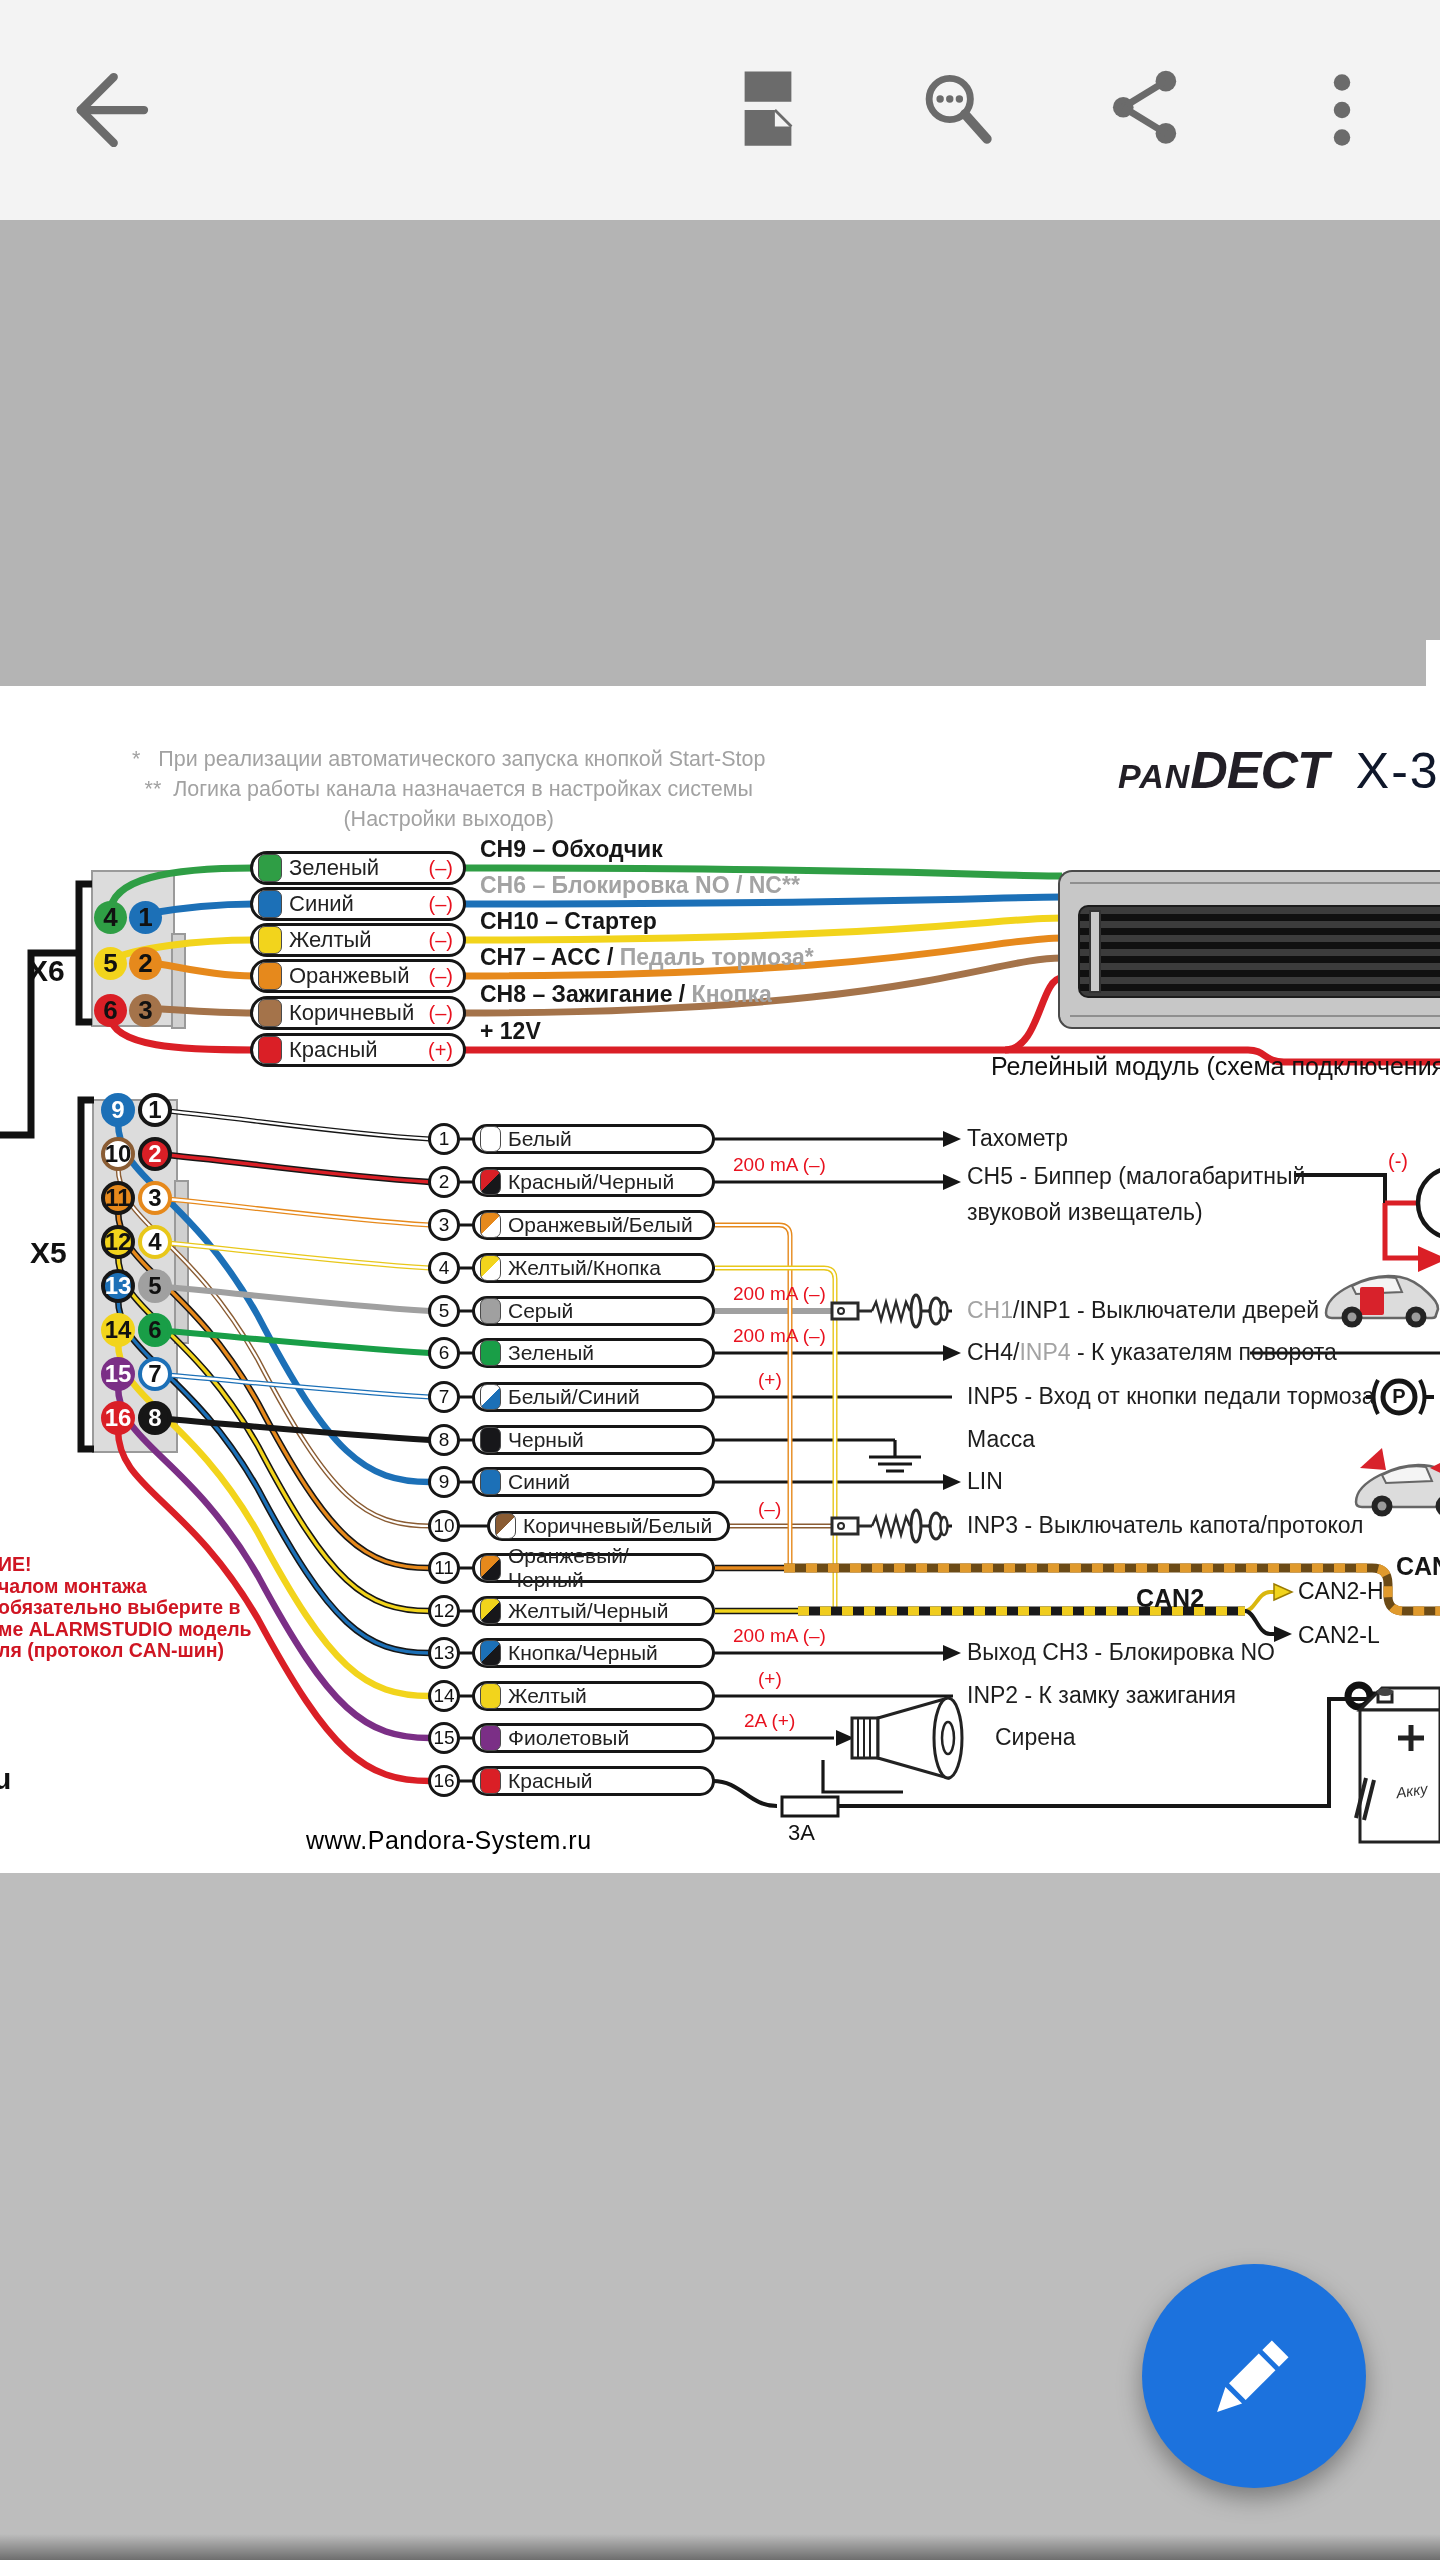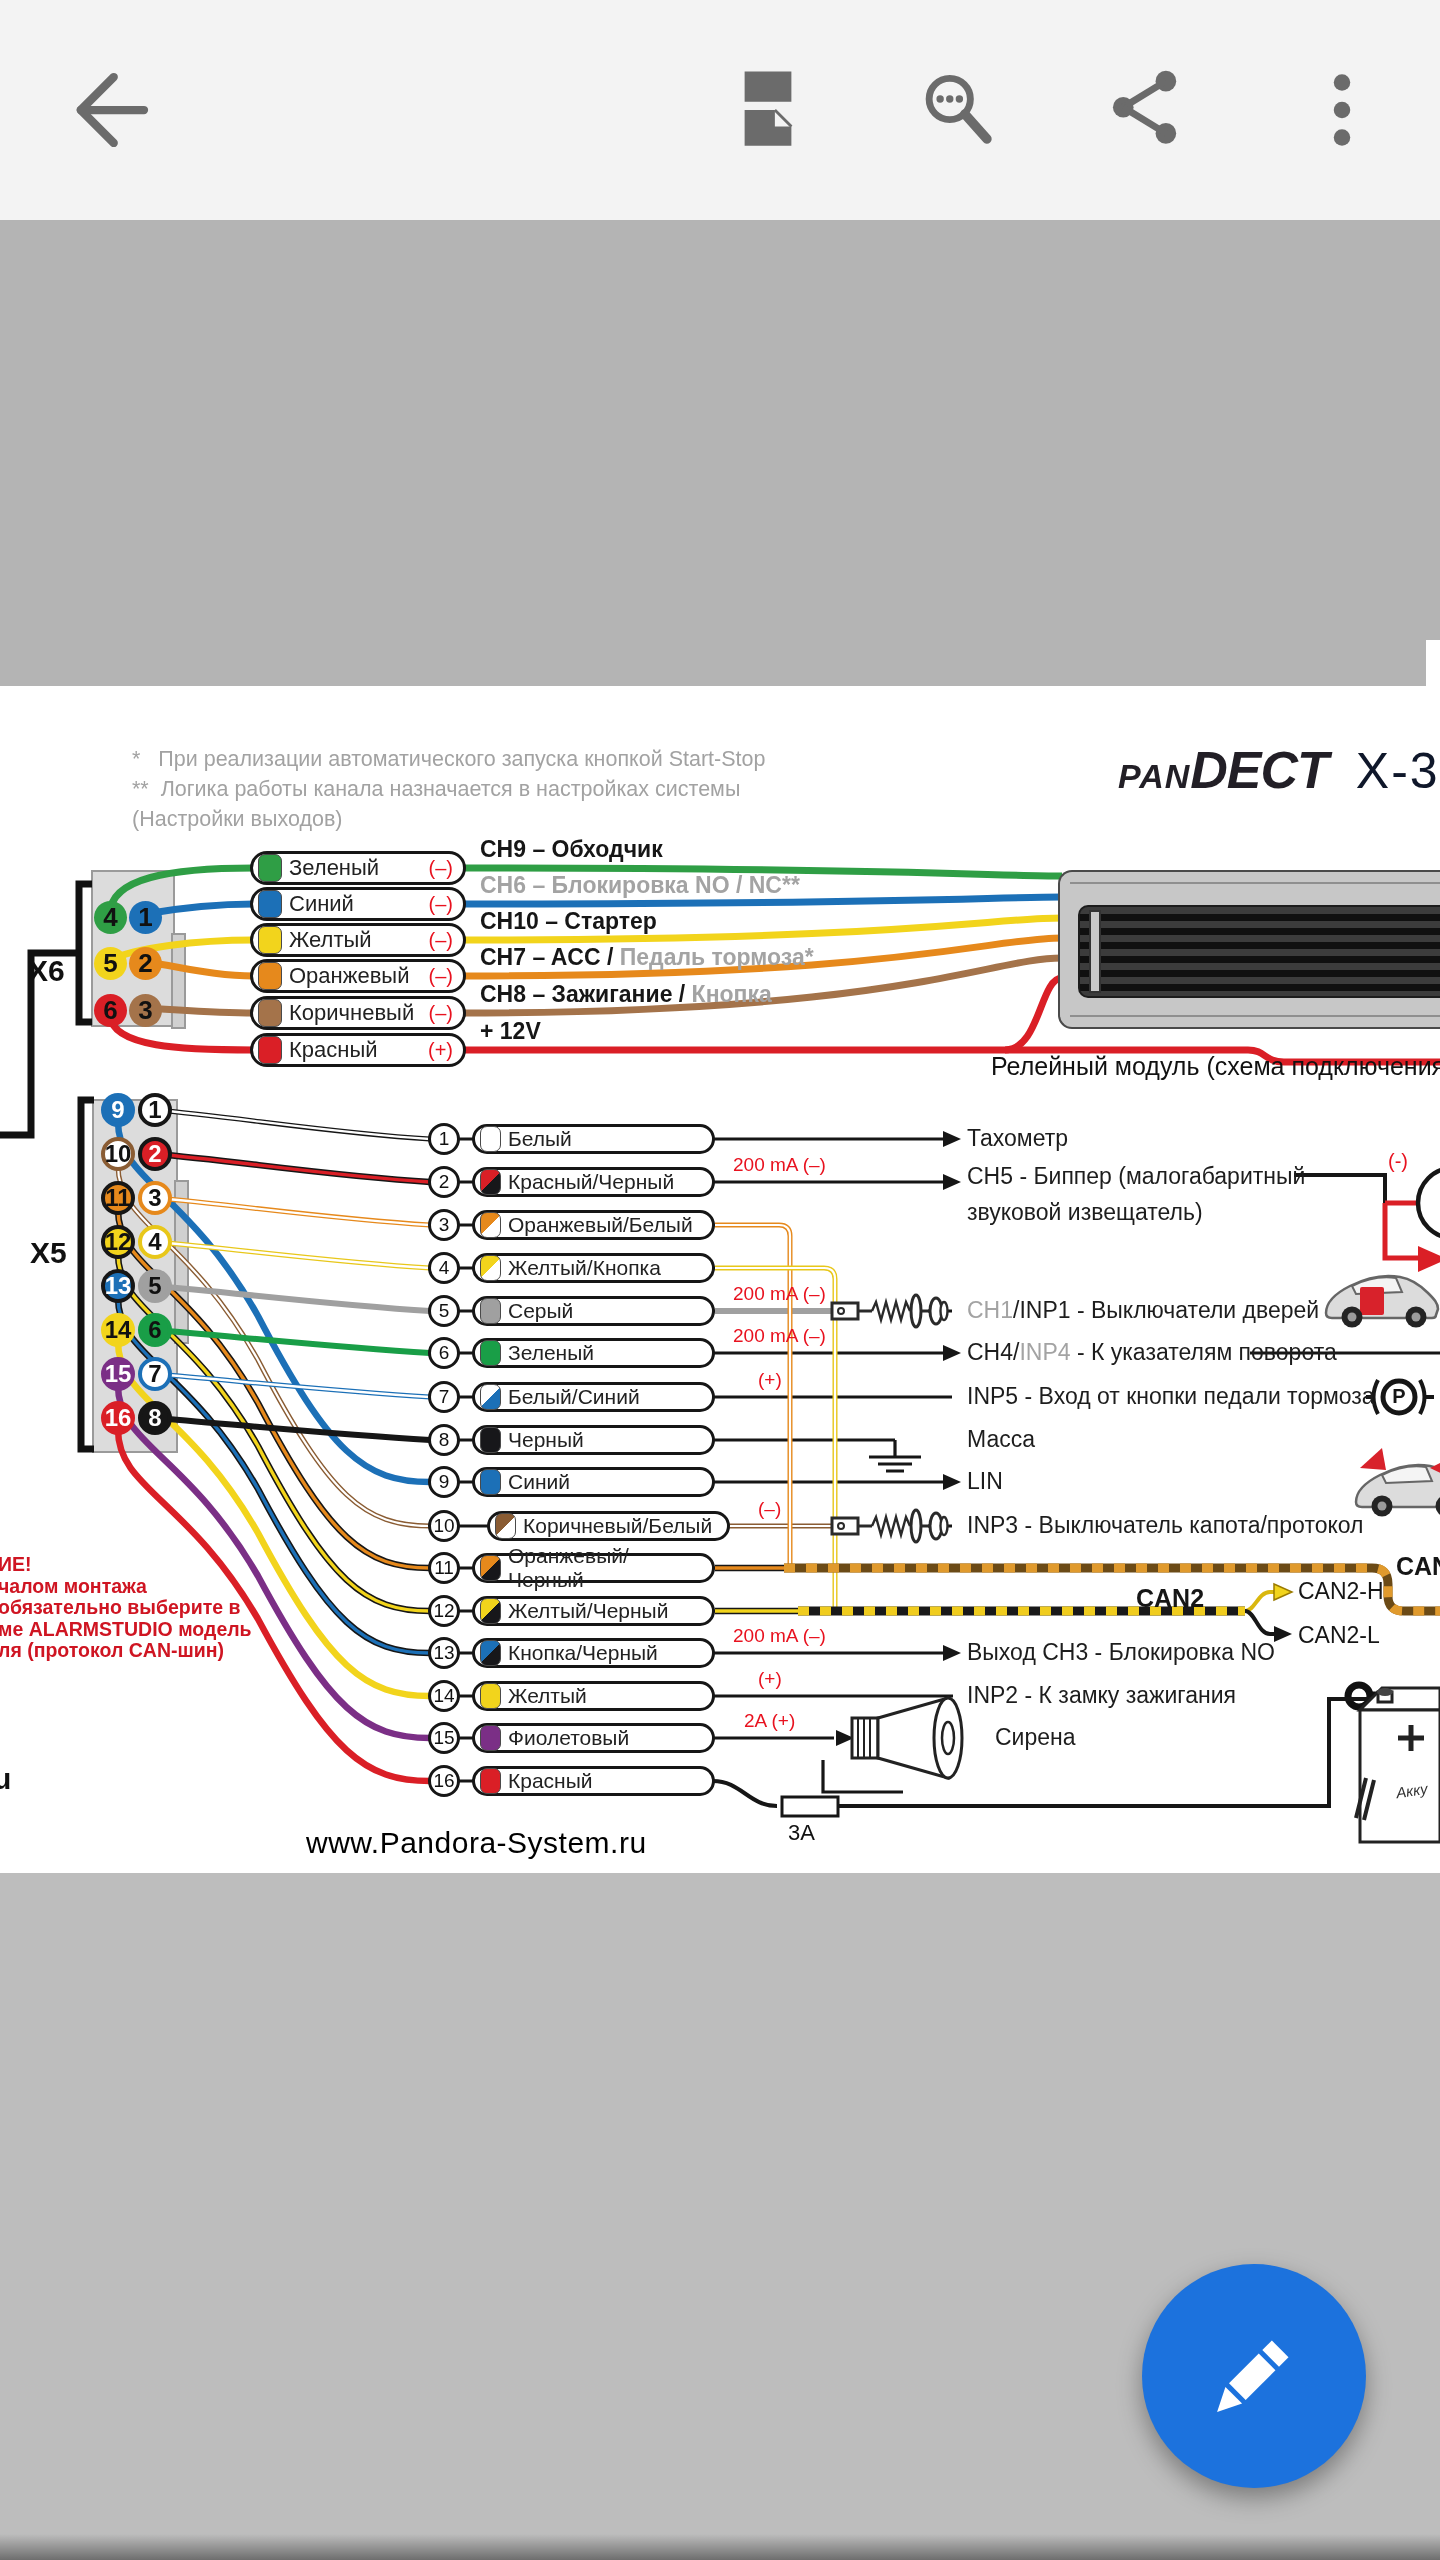--- a/index.html
+++ b/index.html
@@ -49,21 +49,21 @@
   .ncirc{position:absolute;width:32px;height:32px;border-radius:50%;background:#fff;border:3px solid #161616;
          box-sizing:border-box;display:flex;align-items:center;justify-content:center;
          font-size:19px;color:#111;z-index:4;}
   .cur{position:absolute;font-size:19px;color:#e8121f;white-space:nowrap;z-index:4;}
   .dest{position:absolute;font-size:23px;color:#1d1d1d;white-space:nowrap;z-index:4;}
   .dest .g{color:#a3a3a3;}
   .canlab{position:absolute;font-size:23px;color:#161616;white-space:nowrap;z-index:4;}
   .canlab.bold{font-weight:700;font-size:25px;}
   .warn{position:absolute;left:-2px;top:868px;z-index:4;}
   .warn div{font-size:19.5px;line-height:21.5px;font-weight:600;color:#cf1522;white-space:nowrap;}
-  .site{position:absolute;left:306px;top:1140px;font-size:30px;color:#000;letter-spacing:.5px;z-index:4;}
+  .site{position:absolute;left:306px;top:1140px;font-size:25px;color:#000;letter-spacing:.5px;z-index:4;}
   .cutu{position:absolute;left:-7px;top:1076px;font-size:30px;font-weight:700;color:#111;z-index:4;}
   .fuse3a{position:absolute;left:788px;top:1134px;font-size:22px;color:#111;z-index:4;}
   .batlab{position:absolute;left:1396px;top:1096px;font-size:15px;font-style:italic;color:#333;
           transform:rotate(-8deg);z-index:4;}
   .plab{position:absolute;left:1390px;top:699px;width:18px;text-align:center;font-size:20px;font-weight:700;color:#161616;z-index:5;}
   .bminus{position:absolute;left:1388px;top:464px;font-size:20px;color:#e8121f;z-index:4;}
   .relay{position:absolute;left:1058px;top:184px;width:382px;height:159px;background:#c7c7c7;
          border:2px solid #4a4a4a;border-right:0;border-radius:14px 0 0 14px;z-index:3;box-sizing:border-box;}
   .relay .rline{position:absolute;left:10px;right:0;height:2px;background:#8f8f8f;}
   .relay .ribbed{position:absolute;left:18px;top:33px;width:364px;height:93px;border:2px solid #1c1c1c;
@@ -343,21 +343,21 @@
     <g>
       <polygon points="1360,1024 1382,1002 1440,1002 1440,1024" fill="#fff" stroke="#222" stroke-width="3"></polygon>
       <rect x="1360" y="1024" width="80" height="132" fill="#fff" stroke="#222" stroke-width="3"></rect>
       <rect x="1378" y="1006" width="14" height="10" fill="#fff" stroke="#222" stroke-width="3"></rect>
       <ellipse cx="1385" cy="1006" rx="8" ry="4" fill="#444"></ellipse>
       <path d="M1398,1052 H1424 M1411,1039 V1065" stroke="#222" stroke-width="5" fill="none"></path>
       <path d="M1366,1092 L1356,1132 M1374,1094 L1364,1134" stroke="#222" stroke-width="4" fill="none"></path>
     </g>
   </svg>
 
-  <div class="abs notes" style="left:132px;top:58px;">
+  <div class="abs notes" style="left:132px;top:58px;text-align:center;">
     <div>*   При реализации автоматического запуска кнопкой Start-Stop</div>
     <div>**  Логика работы канала назначается в настройках системы</div>
     <div>(Настройки выходов)</div>
   </div>
 
   <div class="abs brand" style="left:1118px;top:54px;">
     <span class="pan">PAN</span>
       <span class="dect">DECT</span>
       <span class="model">X-3</span>
   </div>

